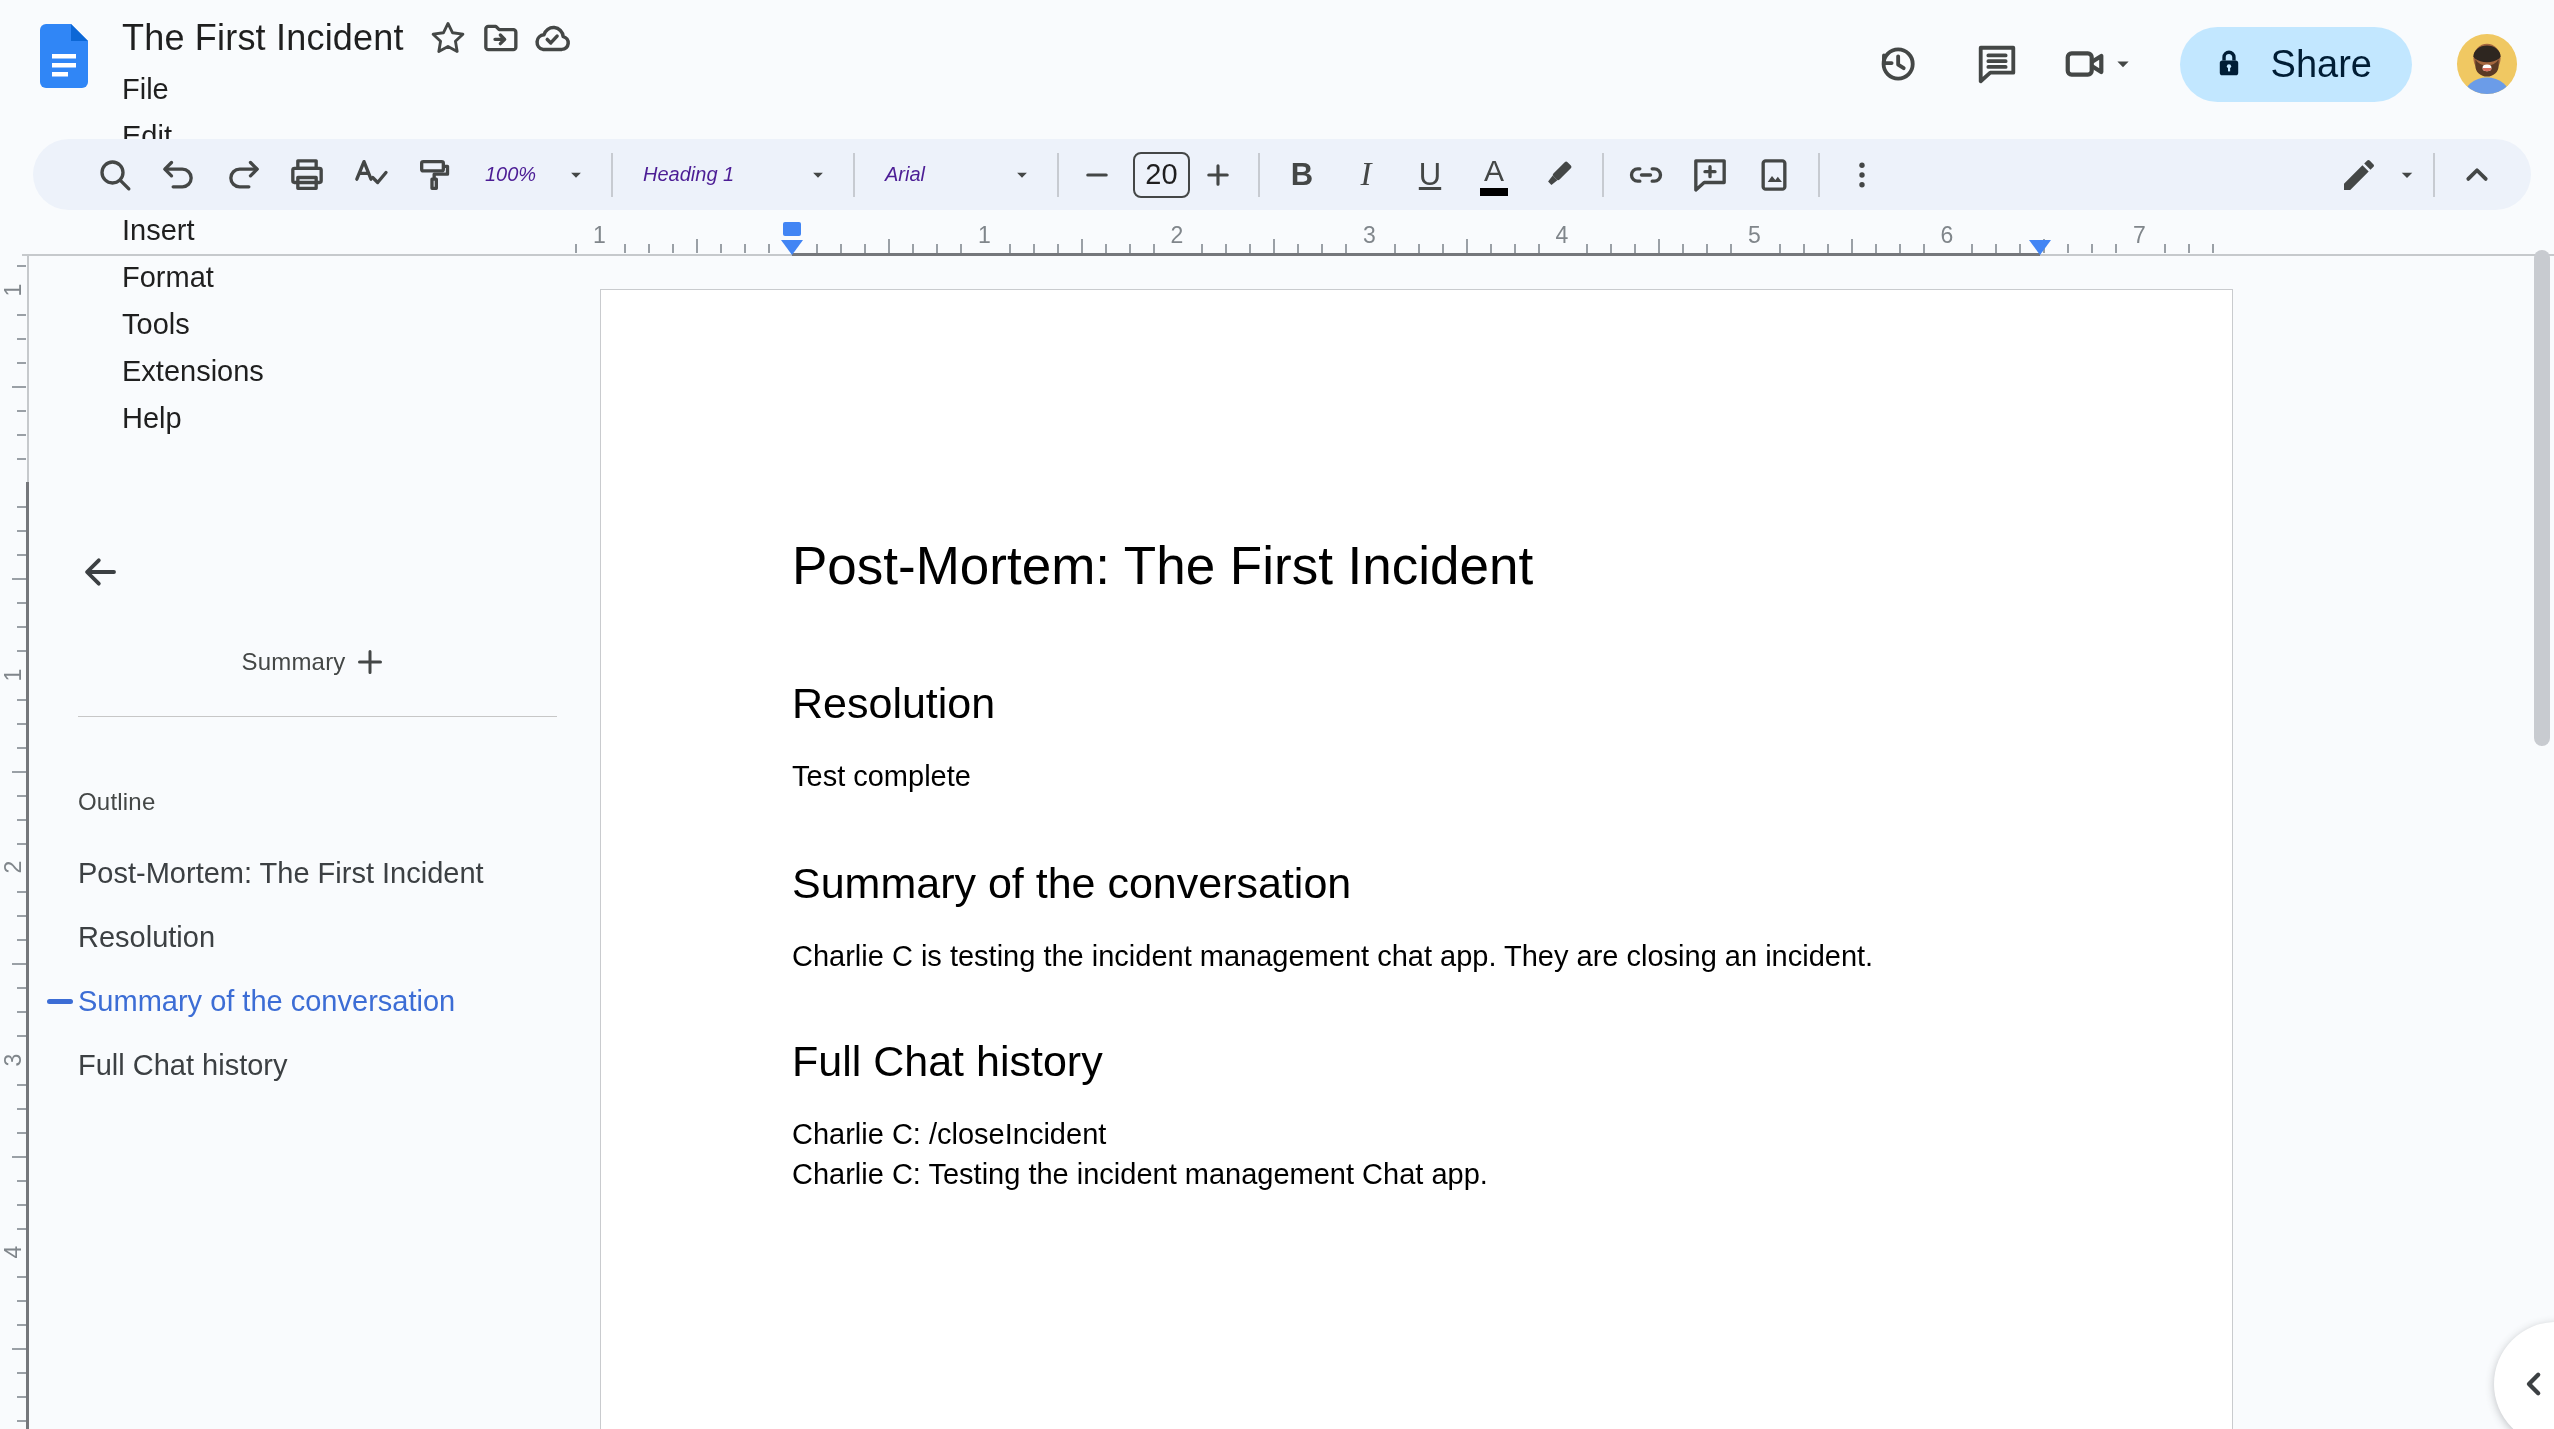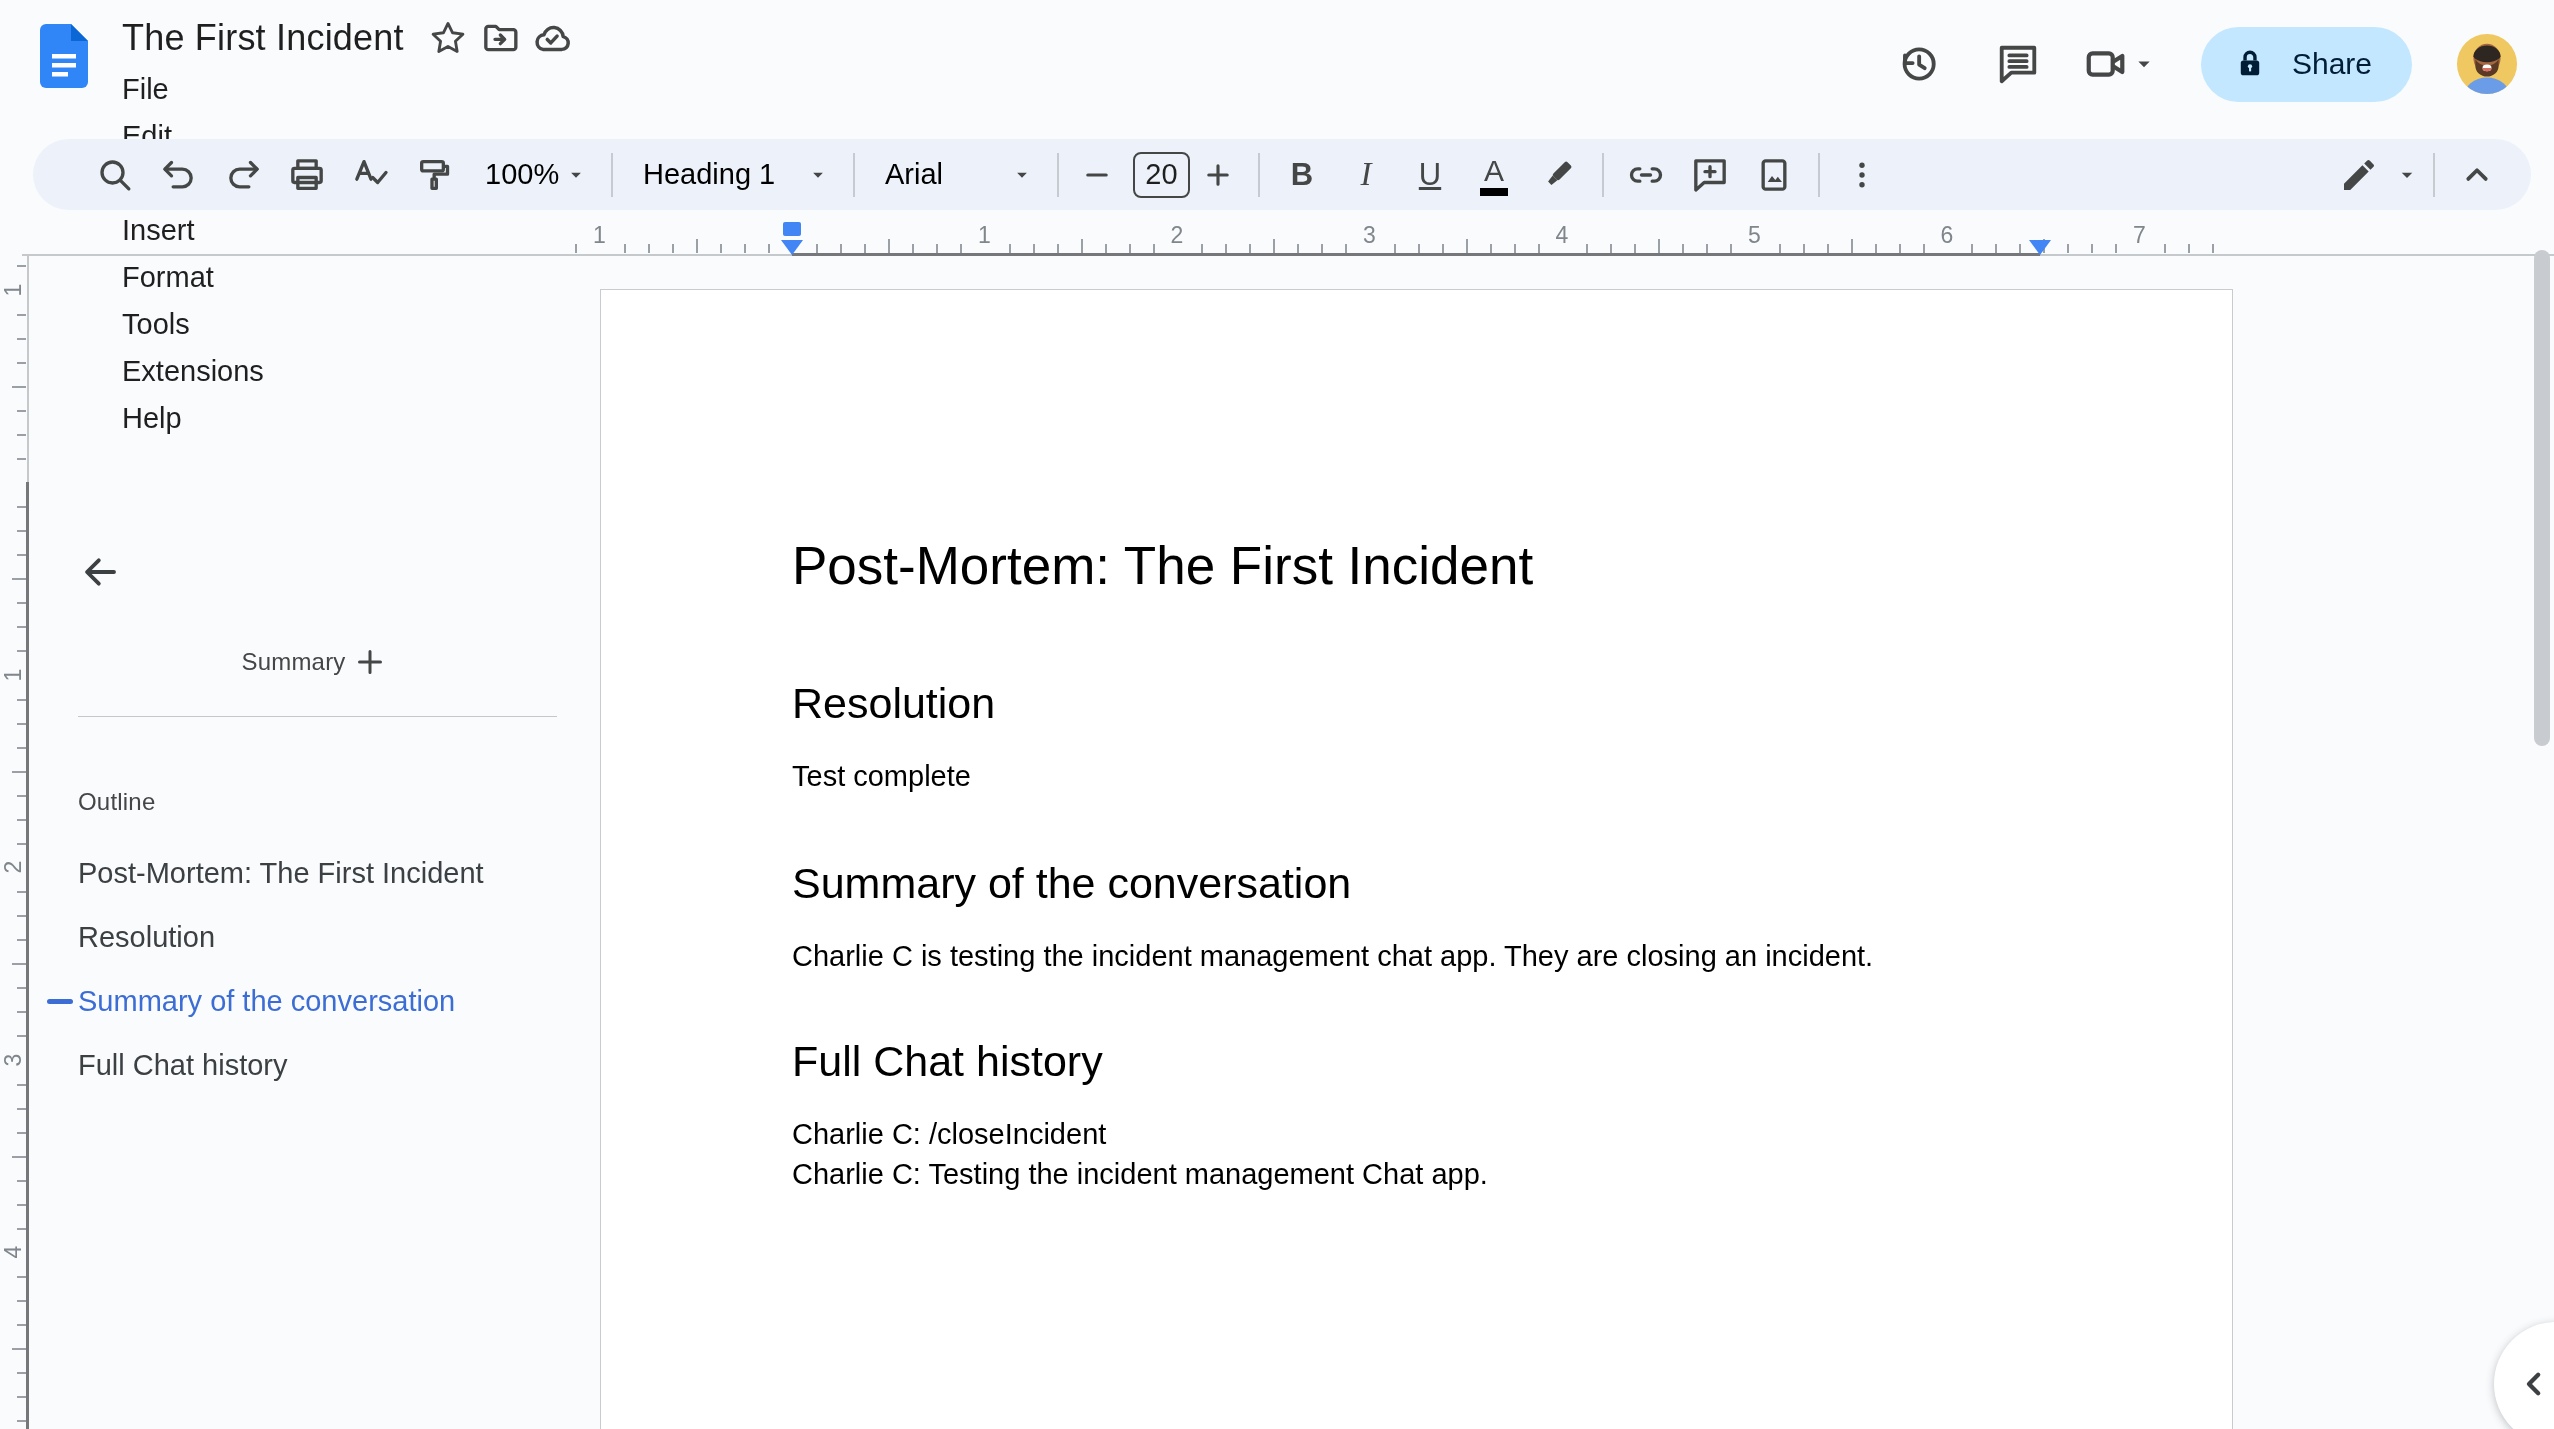--- a/index.html
+++ b/index.html
@@ -16,33 +16,33 @@
   .title-icon-btn { width:52px; height:48px; border:none; background:transparent; display:flex; align-items:center; justify-content:center; cursor:pointer; }
   .title-row .title-icon-btn:first-of-type { margin-left:18px; }
   .menubar { display:flex; margin-left:-15px; margin-top:4px;flex-direction:column; }
   .menu-item { font-size:29px; color:#1f1f1f; padding:7px 15px; border-radius:8px; cursor:pointer; white-space:nowrap; }
   .header-right { position:absolute; right:0; top:0; height:128px; display:flex; align-items:center; padding-right:36px; }
   .hdr-icon-btn { width:62px; height:62px; border:none; background:transparent; border-radius:50%; display:flex; align-items:center; justify-content:center; cursor:pointer; }
   .cam-group { display:flex; align-items:center; margin-left:34px; cursor:pointer; }
   .hist-btn { margin-left:0; }
   .cmt-btn { margin-left:38px; }
   .share-btn { margin-left:42px; height:75px; padding:0 40px 0 32px; border:none; border-radius:38px;
-    background:var(--share-bg,#c2e7ff); color:var(--share-text,#001d35); font-size:30px; font-weight:500;
+    background:var(--share-bg,#c2e7ff); color:var(--share-text,#001d35); font-size:38px; font-weight:500;
     display:flex; align-items:center; gap:25px; cursor:pointer; font-family:"Liberation Sans",sans-serif; }
   .avatar-btn { margin-left:44px; width:62px; height:62px; border:none; background:transparent; border-radius:50%; padding:0; cursor:pointer; }
 
   
   .toolbar { position:absolute; left:33px; top:139px; width:2498px; height:71px; background:var(--toolbar-bg,#edf2fa);
     border-radius:36px; display:flex; align-items:center; padding:0 26px 0 54px; }
   .tb-btn { width:56px; height:56px; min-width:56px; border:none; background:transparent; border-radius:50%;
     display:flex; align-items:center; justify-content:center; cursor:pointer; margin-right:8px; color:#444746; }
   .tb-sep { width:2px; height:44px; background:#c7cbd1; margin:0 14px 0 8px; flex:none; }
   .tb-select { display:flex; align-items:center; border:none; background:transparent; cursor:pointer; height:56px;
     border-radius:8px; font-family:"Liberation Sans",sans-serif; }
-  .tb-select .val { font-size:29px; color:#000000; }
+  .tb-select .val { font-size:20px; color:#4c1d95;font-style:italic; }
   .zoom-select { width:120px; justify-content:space-between; padding:0 8px; margin:0 6px; }
   .style-select { width:214px; justify-content:space-between; padding:0 12px 0 14px; margin:0 2px; }
   .font-select { width:176px; justify-content:space-between; padding:0 12px 0 14px; margin:0 2px; }
   .fontsize-box { width:57px; height:46px; border:2px solid #444746; border-radius:8px; background:transparent;
     font-size:29px; color:#1f1f1f; text-align:center; margin:8px 4px; display:flex; align-items:center; justify-content:center; cursor:text; }
   .tb-txt { font-size:31px; color:#444746; }
   .b-glyph { font-weight:700; }
   .i-glyph { font-style:italic; font-family:"Liberation Serif",serif; font-size:33px; }
   .u-glyph { text-decoration:underline; }
   .a-color { position:relative; font-size:30px; color:#444746; line-height:1; top:-4px; }

